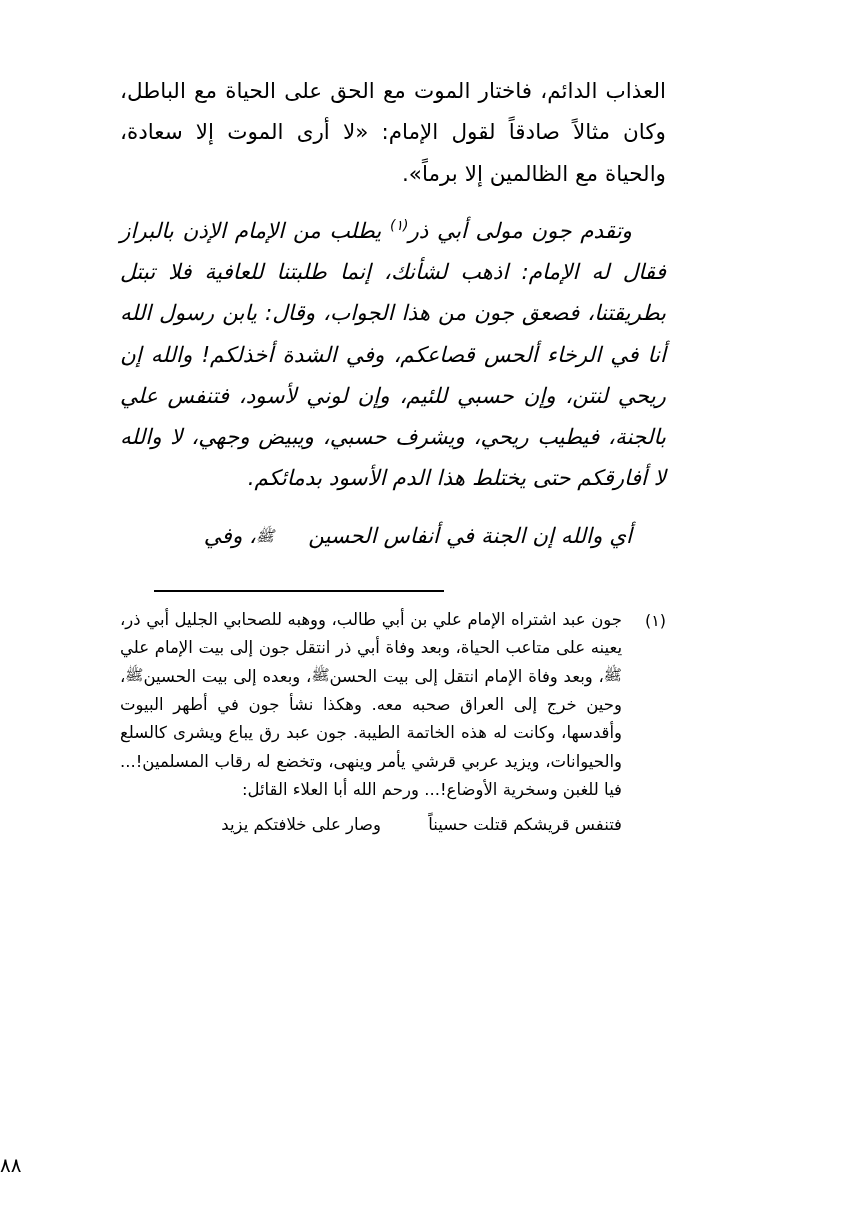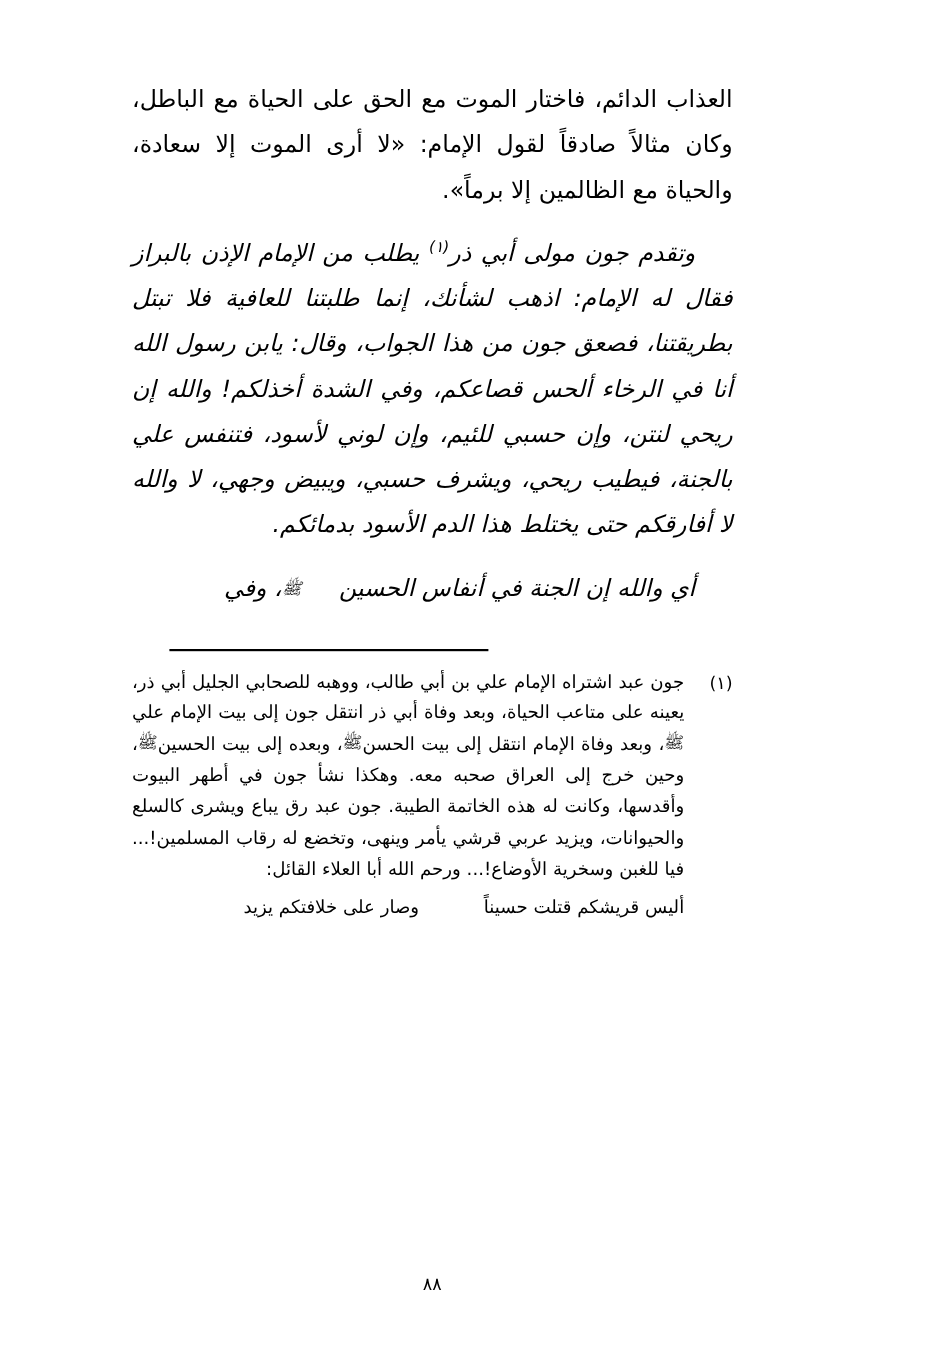--- a/index.html
+++ b/index.html
@@ -88,22 +88,22 @@
   }
   .fn-verse .hemistich-b {
     flex: 0 0 48%;
     text-align: right;
   }
   .page-number {
     position: absolute;
     bottom: 48px;
     left: 0;
     width: 100%;
-    text-align: center;
-    font-size: 16px;
+    text-align: left;
+    font-size: 20px;
     letter-spacing: 1px;
     margin-top: 16px;
   }
 </style>
 </head>
 <body>
 
 <div class="page">
 
   <div class="body-text">
@@ -123,21 +123,21 @@
 
   <div class="footnote-rule"></div>
 
   <div class="footnote">
     <div class="fn-num">(١)</div>
     <div class="fn-body">
       <p>
         <span>جون عبد اشتراه الإمام علي بن أبي طالب، ووهبه للصحابي الجليل أبي ذر، يعينه على متاعب الحياة، وبعد وفاة أبي ذر انتقل جون إلى بيت الإمام علي</span><span class="honorific">ﷺ</span><span>، وبعد وفاة الإمام انتقل إلى بيت الحسن</span><span class="honorific">ﷺ</span><span>، وبعده إلى بيت الحسين</span><span class="honorific">ﷺ</span><span>، وحين خرج إلى العراق صحبه معه. وهكذا نشأ جون في أطهر البيوت وأقدسها، وكانت له هذه الخاتمة الطيبة. جون عبد رق يباع ويشرى كالسلع والحيوانات، ويزيد عربي قرشي يأمر وينهى، وتخضع له رقاب المسلمين!... فيا للغبن وسخرية الأوضاع!... ورحم الله أبا العلاء القائل:</span>
       </p>
       <div class="fn-verse">
-        <div class="hemistich-a">أليس قريشكم قتلت حسيناً</div>
+        <div class="hemistich-a">فتنفس قريشكم قتلت حسيناً</div>
         <div class="hemistich-b">وصار على خلافتكم يزيد</div>
       </div>
     </div>
   </div>
 
   <div class="page-number">٨٨</div>
 
 </div>
 
 </body></html>

